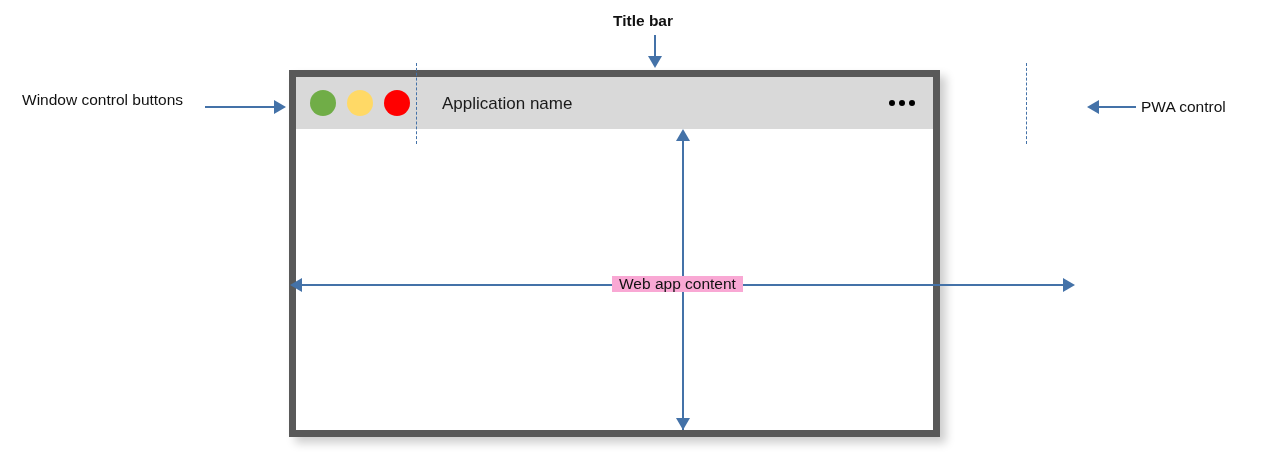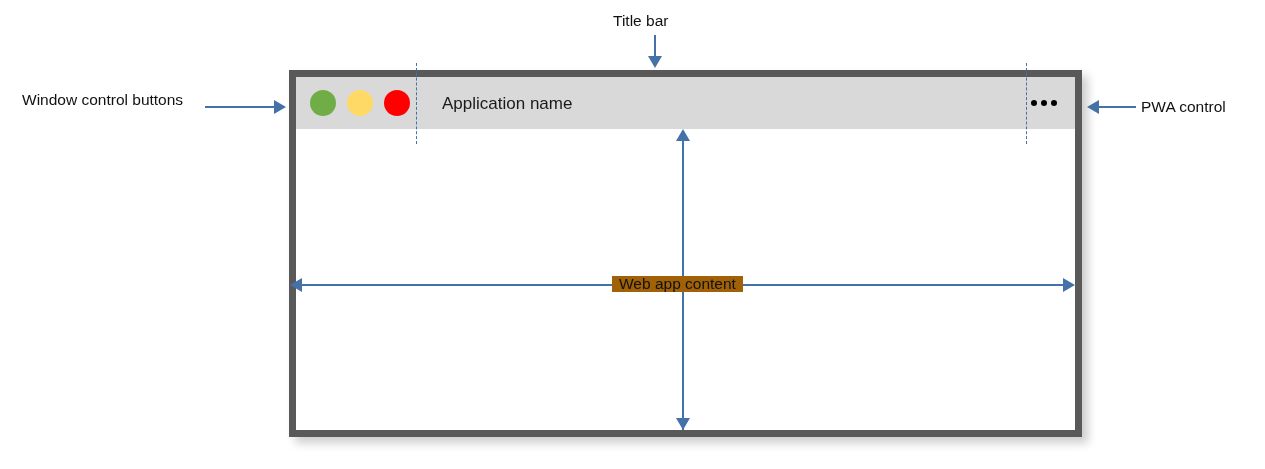--- a/index.html
+++ b/index.html
@@ -17,24 +17,24 @@
   }
 
   
   .annot-label {
     position: absolute;
     font-size: 15.5px;
     color: #111111;
     white-space: nowrap;
     line-height: 1;
   }
-  #label-titlebar   { left: 613px; top: 13px; }
+  #label-titlebar   { left: 613px; top: 13px; font-weight: bold; }
   #label-winctrl    { left: 22px;  top: 92px; }
   #label-pwa        { left: 1141px; top: 99px; }
-  #label-content    { left: 612px; top: 276px; background: #a16207; padding: 0 7px; z-index: 6; }
+  #label-content    { left: 612px; top: 276px; background: #f9a8d4; padding: 0 7px; z-index: 6; }
 
   
   .conn {
     position: absolute;
     background: #4472a8;
     z-index: 4;
   }
   .conn-h { height: 1.6px; }
   .conn-v { width: 1.6px; }
 
@@ -92,21 +92,21 @@
     z-index: 7;
   }
   #guide-left  { left: 416px;  top: 63px; height: 81px; }
   #guide-right { left: 1026px; top: 63px; height: 81px; }
 
   
   #window-frame {
     position: absolute;
     left: 289px;
     top: 70px;
-    width: 793px;
+    width: 651px;
     height: 367px;
     background: #ffffff;
     border: 7px solid #595959;
     box-sizing: border-box;
     box-shadow: 6px 6px 9px rgba(0,0,0,0.20);
     z-index: 2;
   }
 
   #title-bar {
     position: relative;

